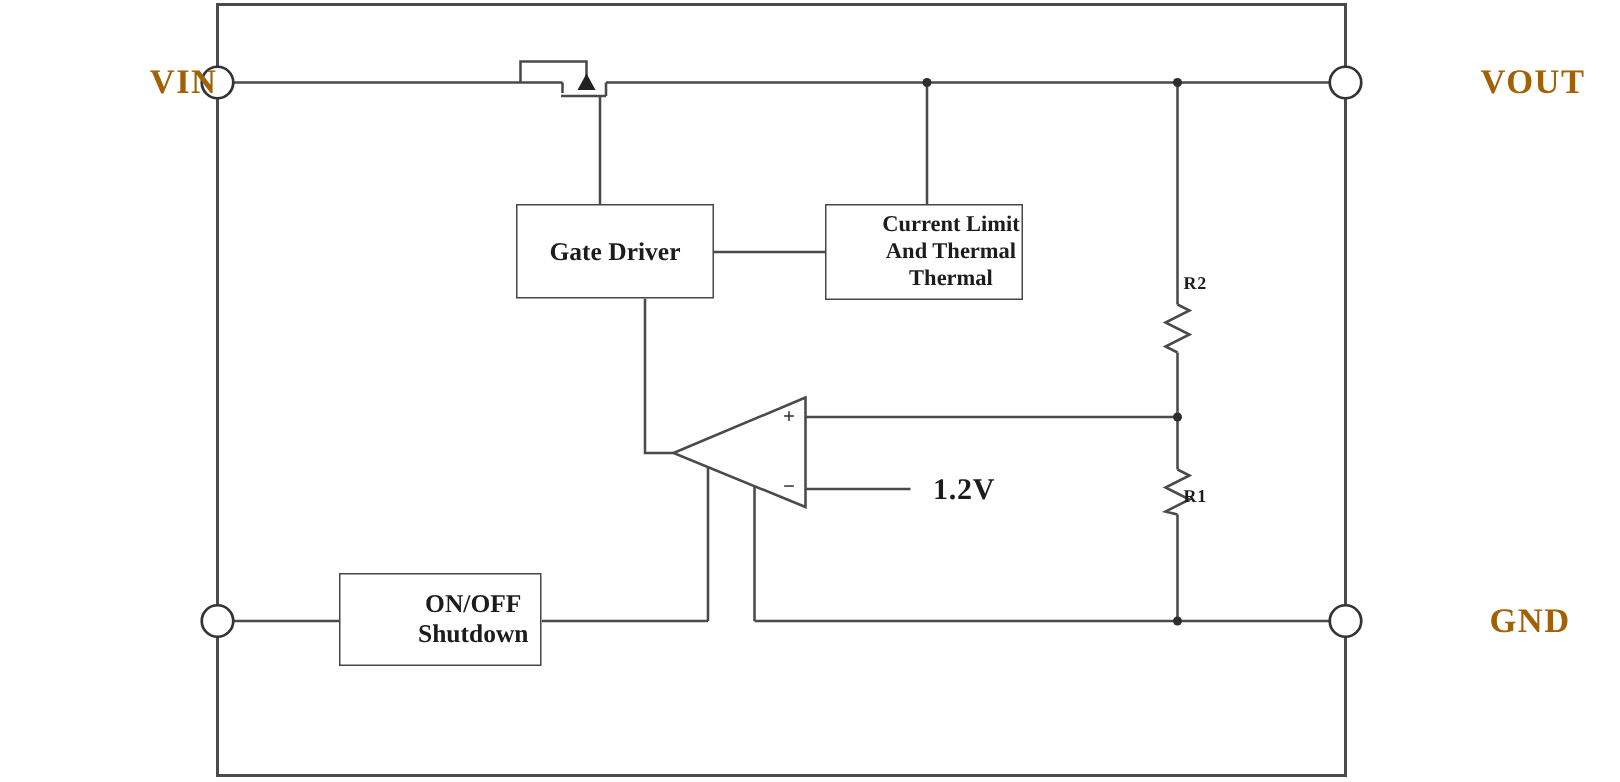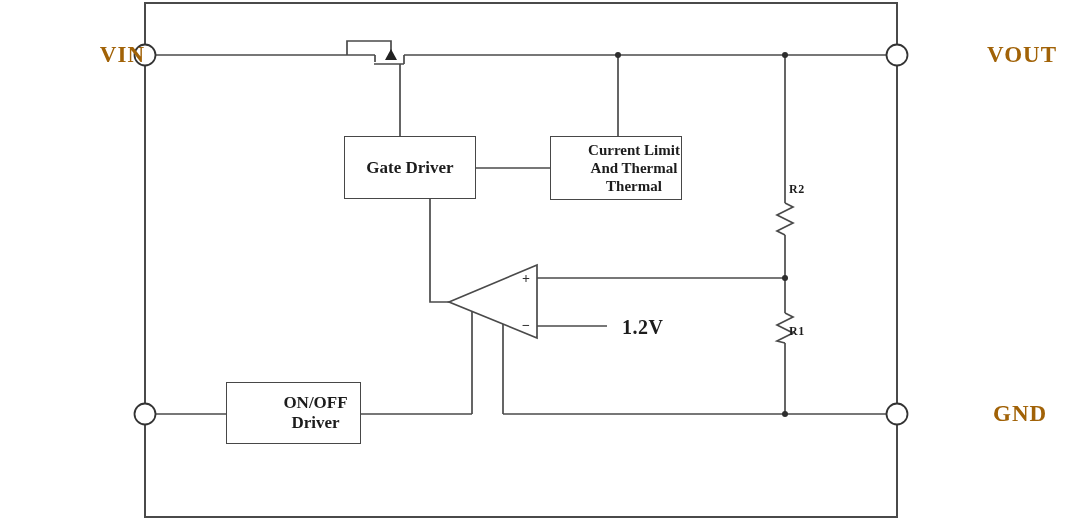--- a/index.html
+++ b/index.html
@@ -102,21 +102,21 @@
   </div>
 
   <div class="block current-limit">
     <span>Current Limit</span>
     <span>And Thermal</span>
     <span>Thermal</span>
   </div>
 
   <div class="block onoff">
     <span>ON/OFF</span>
-    <span>Driver</span>
+    <span>Shutdown</span>
   </div>
 
   <div class="lbl res-lbl" style="left:789px;top:189px;">R2</div>
   <div class="lbl res-lbl" style="left:789px;top:295px;margin-top:36px;">R1</div>
   <div class="lbl ref-lbl" style="left:622px;top:327px;">1.2V</div>
 
   <div class="lbl sign-lbl" style="left:522px;top:279px;">+</div>
   <div class="lbl sign-lbl" style="left:522px;top:326px;">−</div>
 
 </div>

